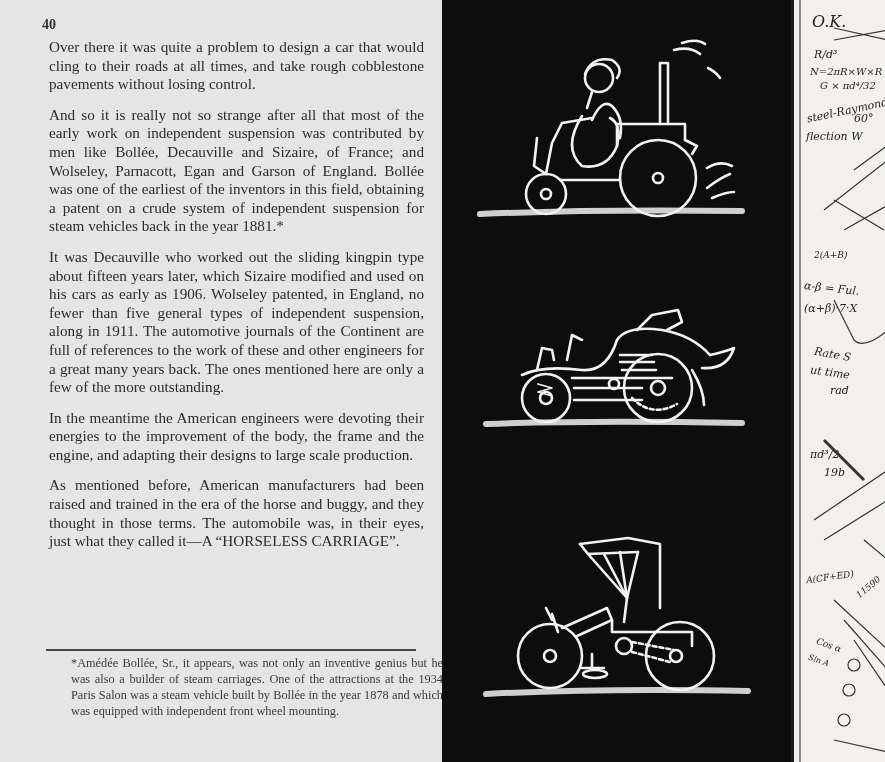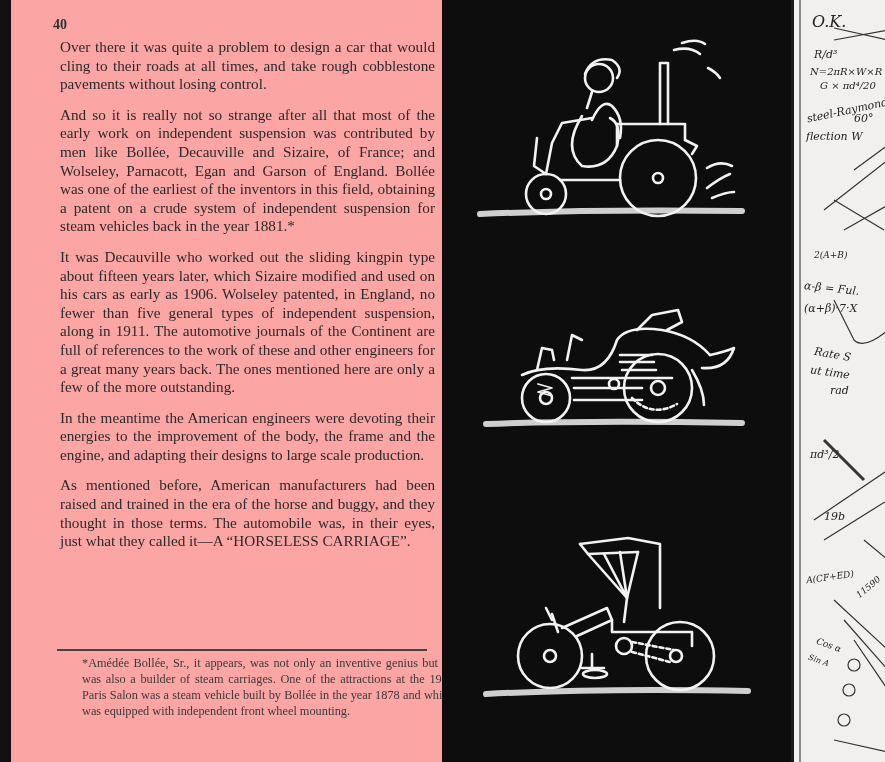--- a/index.html
+++ b/index.html
@@ -1,17 +1,17 @@
 <!DOCTYPE html>
 <html><head>
   <meta charset="utf-8">
   <style>
     html, body { margin: 0; padding: 0; }
     body { width: 885px; height: 762px; overflow: hidden; background: #111; position: relative; font-family: "Liberation Serif", "DejaVu Serif", serif; }
-    .page-left { position: absolute; left: 11px; top: 0; width: 442px; height: 762px; background: #fca5a5; color: #2a2a2a; }
+    .page-left { position: absolute; left: 0; top: 0; width: 442px; height: 762px; background: #e5e5e5; color: #2a2a2a; }
     .page-num { position: absolute; left: 42px; top: 17px; font-size: 14px; font-weight: bold; color: #333; }
     .body-text { position: absolute; left: 49px; top: 38px; width: 375px; font-size: 15.2px; line-height: 18.6px; text-align: justify; }
     .body-text p { margin: 0 0 12px 0; }
     .footnote-rule { position: absolute; left: 46px; top: 649px; width: 370px; height: 1.5px; background: #444; }
     .footnote { position: absolute; left: 46px; top: 655px; width: 372px; font-size: 12.3px; line-height: 16px; text-align: justify; color: #3a3a3a; margin-left: 25px; }
     .black-panel { position: absolute; left: 442px; top: 0; width: 349px; height: 762px; background: #0d0d0d; }
     .illus { position: absolute; left: 0; width: 349px; }
     .illus svg { display: block; }
     .notes-strip { position: absolute; left: 791px; top: 0; width: 94px; height: 762px; background: #f1f0ee; border-left: 3px solid #1a1a1a; }
     .notes-strip .inner-rule { position: absolute; left: 5px; top: 0; width: 2px; height: 762px; background: #888; }
@@ -118,32 +118,32 @@
       <ellipse cx="153" cy="146" rx="12" ry="4"></ellipse>
     </svg>
   </div>
 </div>
 
 <div class="notes-strip">
   <div class="inner-rule"></div>
   <span class="note" style="left:18px;top:12px;font-size:16px;">O.K.</span>
   <span class="note" style="left:20px;top:48px;">R/d³</span>
   <span class="note" style="left:16px;top:66px;font-size:10px;">N=2πR×W×R</span>
-  <span class="note" style="left:26px;top:80px;font-size:10px;">G × πd⁴/20</span>
+  <span class="note" style="left:26px;top:80px;font-size:10px;">G × πd⁴/32</span>
   <span class="note" style="left:12px;top:104px;transform:rotate(-12deg);">steel-Raymond</span>
   <span class="note" style="left:60px;top:112px;">60°</span>
   <span class="note" style="left:12px;top:130px;text-align:right;">flection W</span>
   <span class="note" style="left:20px;top:250px;font-size:9px;">2(A+B)</span>
   <span class="note" style="left:10px;top:282px;transform:rotate(6deg);">α-β = Ful.</span>
   <span class="note" style="left:10px;top:302px;">(α+β)·7·X</span>
   <span class="note" style="left:20px;top:348px;transform:rotate(10deg);">Rate S</span>
   <span class="note" style="left:16px;top:366px;transform:rotate(8deg);">ut time</span>
   <span class="note" style="left:36px;top:384px;">rad</span>
   <span class="note" style="left:16px;top:448px;">πd³/2</span>
-  <span class="note" style="left:30px;top:466px;margin-top:44px;">19b</span>
+  <span class="note" style="left:30px;top:466px;">19b</span>
   <span class="note" style="left:12px;top:572px;font-size:9px;transform:rotate(-8deg);">A(CF+ED)</span>
   <span class="note" style="left:60px;top:582px;font-size:9px;transform:rotate(-40deg);">11590</span>
   <span class="note" style="left:22px;top:640px;font-size:9px;transform:rotate(20deg);">Cos α</span>
   <span class="note" style="left:14px;top:656px;font-size:8px;transform:rotate(20deg);">Sin A</span>
   <svg style="position:absolute;left:0;top:0;" width="94" height="762" fill="none" stroke="#333" stroke-width="1.2">
     <path d="M40 40 L94 30 M40 28 L94 40"></path>
     <path d="M60 170 L94 145 M30 210 L94 160 M50 230 L94 205 M40 300 L60 340 Q70 350 94 330"></path>
     <path d="M40 200 L90 230 M20 520 L94 470 M30 540 L94 500 M40 600 L94 650 M50 620 L94 670 M60 640 L94 690"></path>
     <path d="M30 440 L70 480" stroke-width="3"></path>
     <circle cx="60" cy="665" r="6"></circle>

